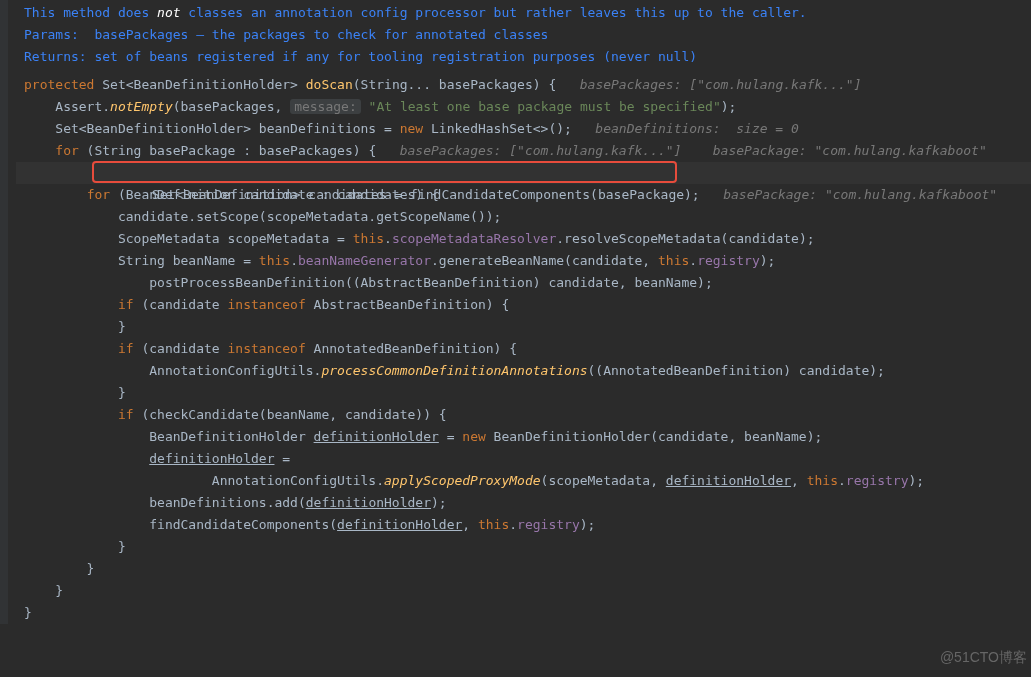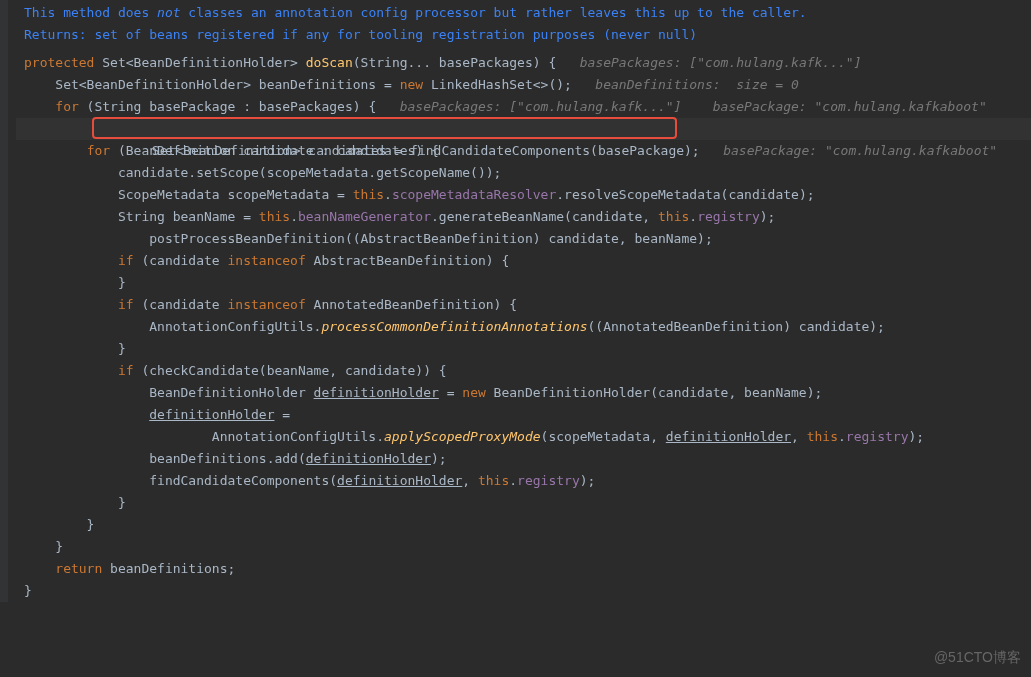--- a/index.html
+++ b/index.html
@@ -29,49 +29,51 @@
       position: relative;
       text-align: center;
     }
     .red-box {
       position: absolute;
       border: 2px solid #e74c3c;
       border-radius: 4px;
       pointer-events: none;
     }
     .doc { color: #3b82f6; }
-    .doc-italic { color: #3b82f6; font-style: italic; }
+    .doc-italic { color: #ffffff; font-style: italic; }
     .keyword { color: #cc7832; }
     .method-name { color: #ffc66d; }
     .string { color: #6a8759; }
     .field { color: #9876aa; }
     .hint { color: #787878; font-style: italic; }
     .hint-box { background: #3c3f41; color: #787878; padding: 0 4px; border-radius: 3px; font-style: normal; }
     .default { color: #a9b7c6; }
     .underline { text-decoration: underline; }
     .static-method { color: #ffc66d; font-style: italic; }
     .watermark {
       position: absolute;
       bottom: 10px;
-      right: 10px;
+      right: 4px;
       color: #666;
       font-size: 14px;
       font-family: sans-serif;
     }
   </style>
 </head>
 <body>
 
 <div class="editor">
   <div class="line"><span class="doc">This method does </span><span class="doc-italic">not</span><span class="doc"> classes an annotation config processor but rather leaves this up to the caller.</span></div>
+  <div class="line"><span class="doc">Params:  basePackages – the packages to check for annotated classes</span></div>
   <div class="line"><span class="doc">Returns: set of beans registered if any for tooling registration purposes (never </span><span class="doc">null</span><span class="doc">)</span></div>
   <div style="height:6px"></div>
 
   <div class="line"><span class="keyword">protected</span><span class="default"> Set&lt;BeanDefinitionHolder&gt; </span><span class="method-name">doScan</span><span class="default">(String... basePackages) {   </span><span class="hint">basePackages: ["com.hulang.kafk..."]</span></div>
 
+  <div class="line"><span class="default">    Assert.</span><span class="static-method">notEmpty</span><span class="default">(basePackages, </span><span class="hint-box">message:</span><span> </span><span class="string">"At least one base package must be specified"</span><span class="default">);</span></div>
 
   <div class="line"><span class="default">    Set&lt;BeanDefinitionHolder&gt; beanDefinitions = </span><span class="keyword">new</span><span class="default"> LinkedHashSet&lt;&gt;();   </span><span class="hint">beanDefinitions:  size = 0</span></div>
 
   <div class="line"><span class="default">    </span><span class="keyword">for</span><span class="default"> (String basePackage : basePackages) {   </span><span class="hint">basePackages: ["com.hulang.kafk..."]</span><span>    </span><span class="hint">basePackage: "com.hulang.kafkaboot"</span></div>
 
   <div class="line highlighted-line" style="position:relative">
     <span class="default">        Set&lt;BeanDefinition&gt; candidates = findCandidateComponents(basePackage);   </span><span class="hint">basePackage: "com.hulang.kafkaboot"</span>
     <div class="red-box" style="left:76px; top:-1px; width:585px; height:22px;"></div>
   </div>
 
@@ -104,18 +106,17 @@
   <div class="line"><span class="default">                        AnnotationConfigUtils.</span><span class="static-method">applyScopedProxyMode</span><span class="default">(scopeMetadata, </span><span class="default underline">definitionHolder</span><span class="default">, </span><span class="keyword">this</span><span class="default">.</span><span class="field">registry</span><span class="default">);</span></div>
 
   <div class="line"><span class="default">                beanDefinitions.add(</span><span class="default underline">definitionHolder</span><span class="default">);</span></div>
 
   <div class="line"><span class="default">                findCandidateComponents(</span><span class="default underline">definitionHolder</span><span class="default">, </span><span class="keyword">this</span><span class="default">.</span><span class="field">registry</span><span class="default">);</span></div>
 
   <div class="line"><span class="default">            }</span></div>
   <div class="line"><span class="default">        }</span></div>
   <div class="line"><span class="default">    }</span></div>
 
-  <div class="line"><span class="default">    </span><span class="keyword">return</span><span class="default"> beanDefinitions;</span></div>
 
   <div class="line"><span class="default">}</span></div>
 </div>
 
 <div class="watermark">@51CTO博客</div>
 
 </body></html>

